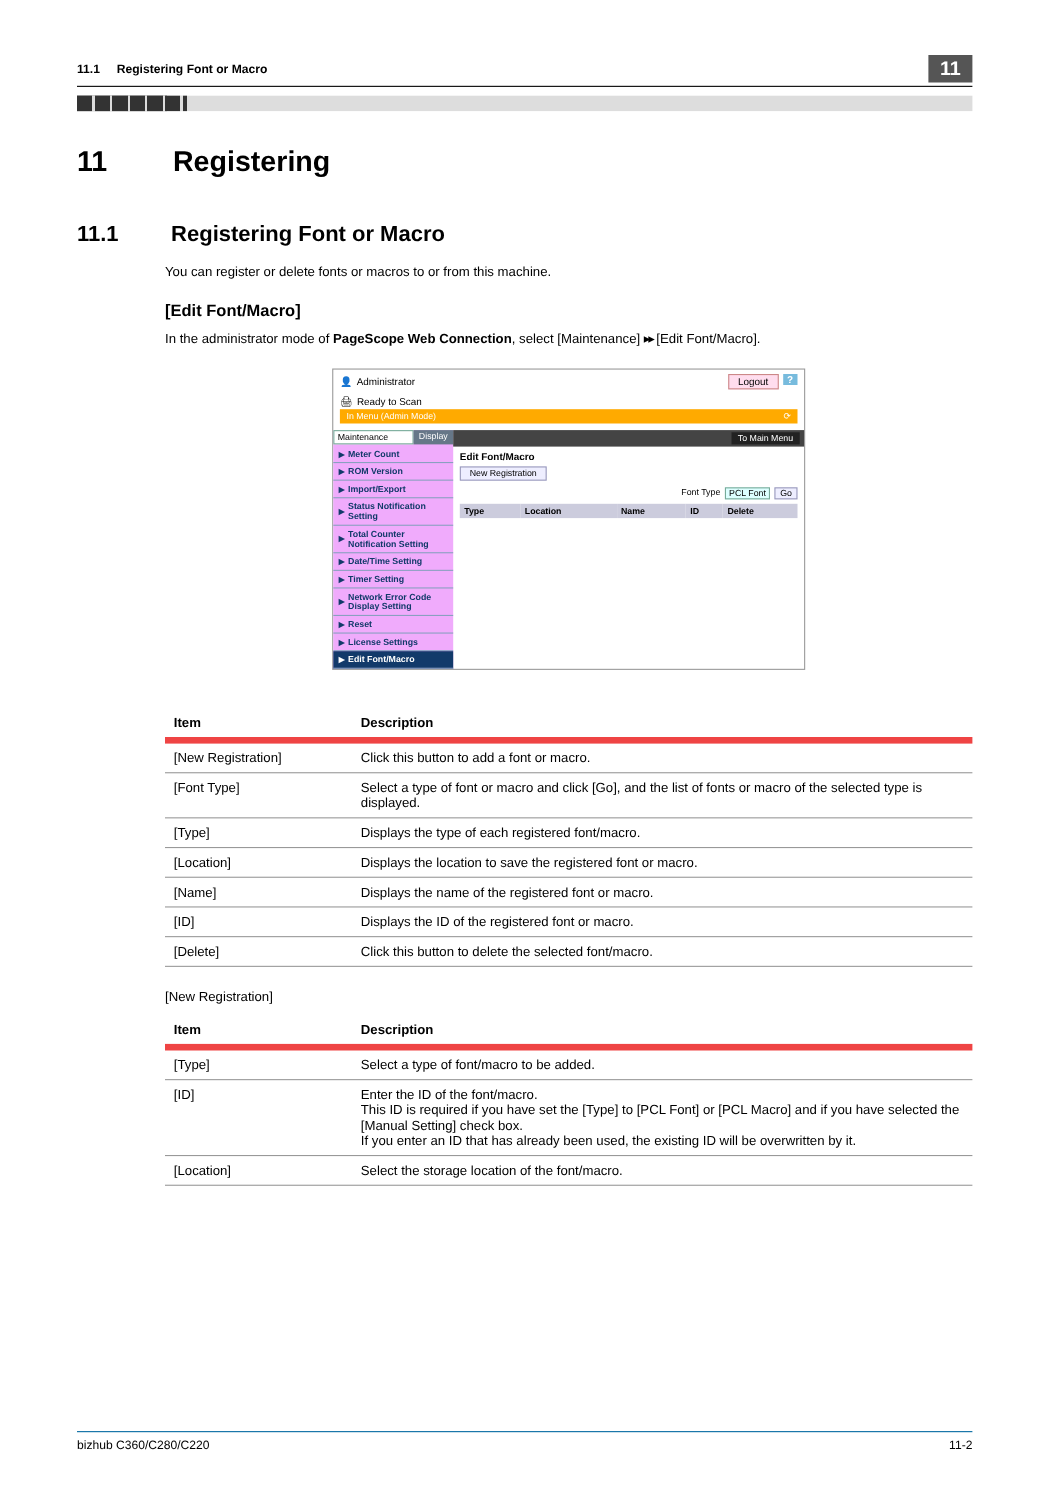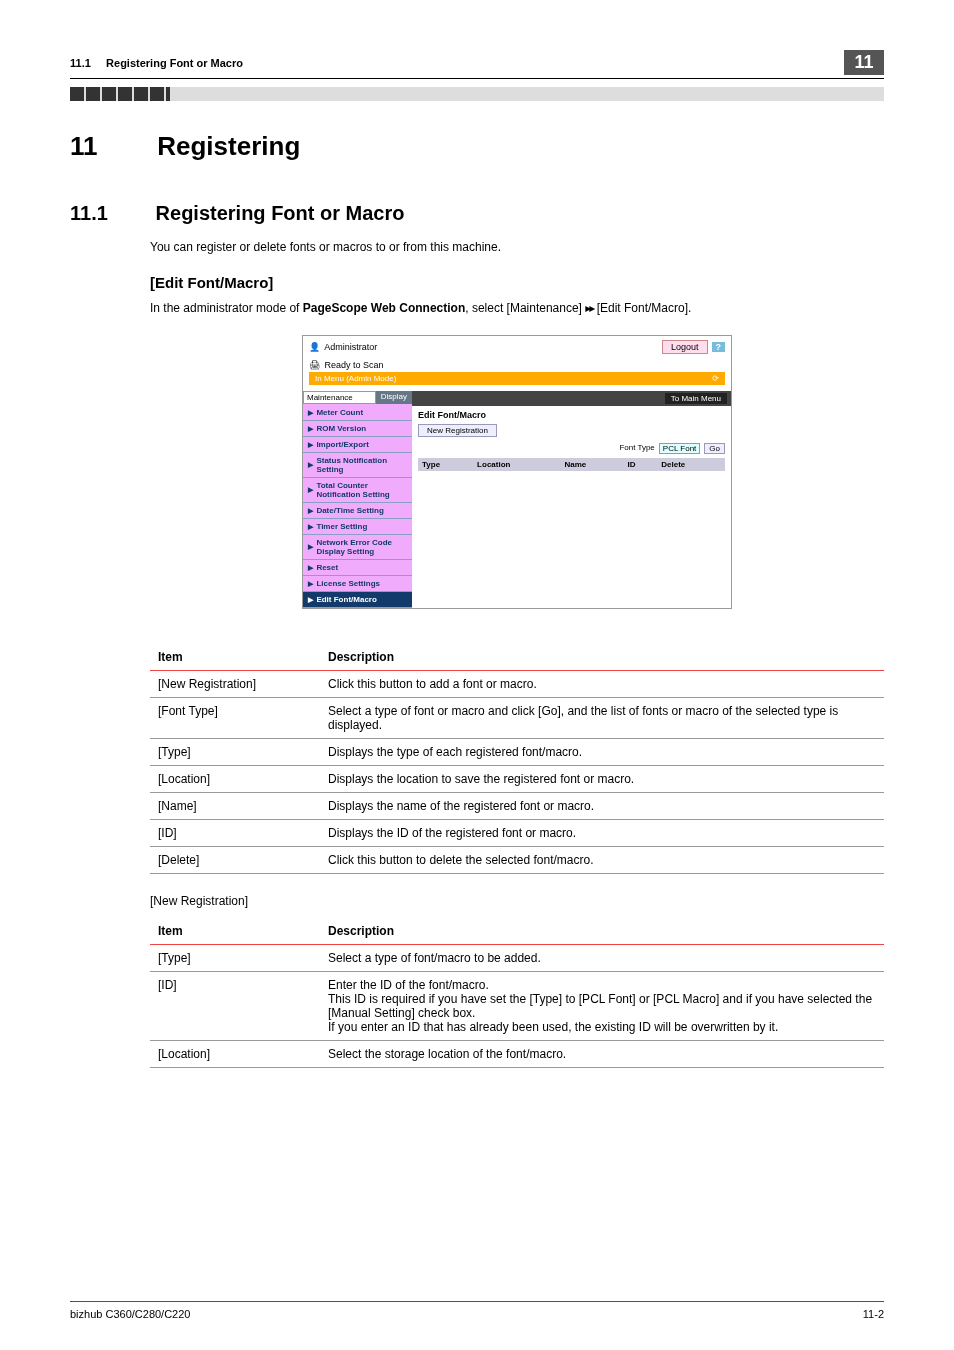--- a/index.html
+++ b/index.html
@@ -93,21 +93,21 @@
       font-size: 9px;
       background: #fff;
     }
     .ss-top {
       display: flex;
       justify-content: space-between;
       padding: 4px 6px;
       align-items: center;
     }
     .ss-top-left { display: flex; align-items: center; gap: 4px; }
-    .ss-top-right { display: flex; align-items: center; gap: 4px; }
+    .ss-top-right { display: flex; align-items: flex-start; gap: 4px; }
     .ss-logout {
       background: #fde;
       border: 1px solid #c88;
       padding: 1px 8px;
       font-size: 9px;
     }
     .ss-help {
       background: #7bd;
       color: #fff;
       font-weight: bold;
@@ -234,21 +234,21 @@
     table.desc {
       width: 100%;
       border-collapse: collapse;
       font-size: 12px;
       margin-bottom: 20px;
     }
     table.desc th {
       text-align: left;
       padding: 6px 8px;
       font-weight: bold;
-      border-bottom: 1px solid #ef4444;
+      border-bottom: 6px solid #ef4444;
     }
     table.desc th:first-child {
       width: 170px;
     }
     table.desc td {
       padding: 6px 8px;
       border-bottom: 1px solid #999;
       vertical-align: top;
     }
     .subheading {

